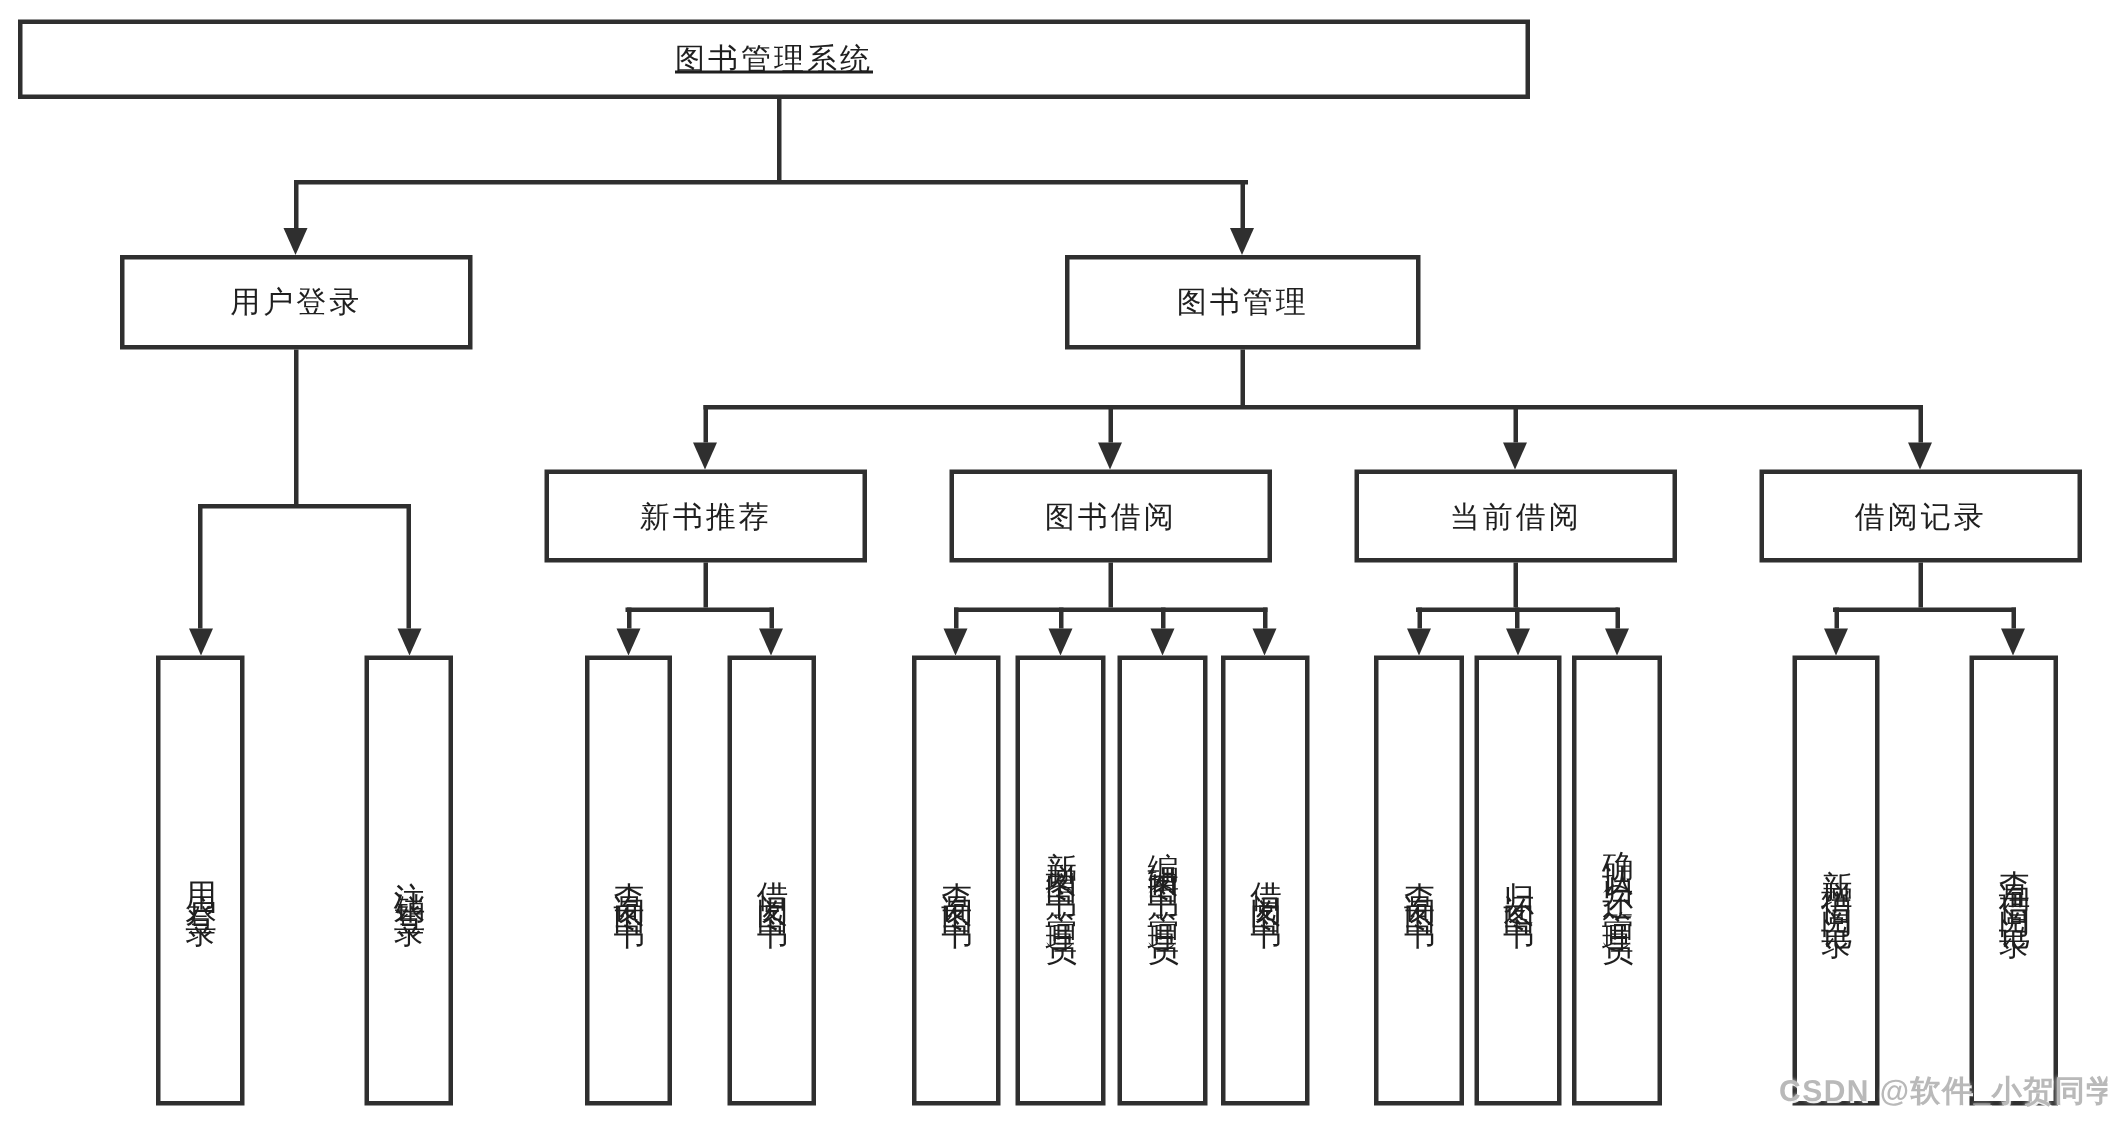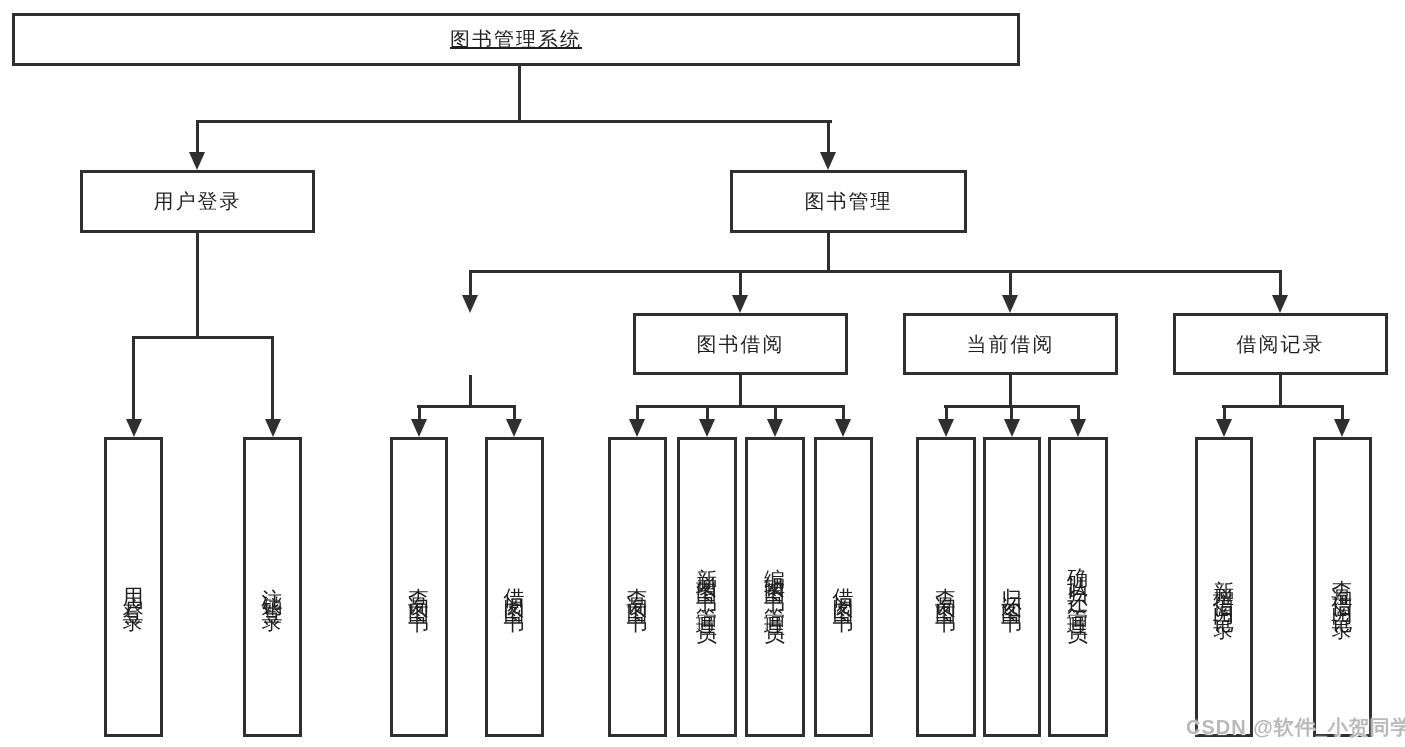--- a/index.html
+++ b/index.html
@@ -87,21 +87,21 @@
   <div class="vline" style="left:518px; top:66px; height:54px;"></div>
   <div class="hline" style="left:196px; top:120px; width:636px;"></div>
   <div class="vline" style="left:196px; top:120px; height:32px;"></div>
   <div class="arrow" style="left:189px; top:152px;"></div>
   <div class="vline" style="left:827px; top:120px; height:32px;"></div>
   <div class="arrow" style="left:820px; top:152px;"></div>
 
   <div class="hbox" style="left:80px; top:170px; width:235px; height:63px;">
     <span>用户登录</span>
   </div>
-  <div class="hbox" style="left:710px; top:170px; width:237px; height:63px;margin-left:20px;">
+  <div class="hbox" style="left:710px; top:170px; width:237px; height:63px;">
     <span>图书管理</span>
   </div>
 
   <div class="vline" style="left:196px; top:233px; height:103px;"></div>
   <div class="hline" style="left:132px; top:336px; width:142px;"></div>
   <div class="vline" style="left:132px; top:336px; height:83px;"></div>
   <div class="arrow" style="left:126px; top:419px;"></div>
   <div class="vline" style="left:271px; top:336px; height:83px;"></div>
   <div class="arrow" style="left:265px; top:419px;"></div>
 
@@ -109,20 +109,23 @@
   <div class="hline" style="left:469px; top:270px; width:813px;"></div>
   <div class="vline" style="left:469px; top:270px; height:25px;"></div>
   <div class="arrow" style="left:462px; top:295px;"></div>
   <div class="vline" style="left:739px; top:270px; height:25px;"></div>
   <div class="arrow" style="left:732px; top:295px;"></div>
   <div class="vline" style="left:1009px; top:270px; height:25px;"></div>
   <div class="arrow" style="left:1002px; top:295px;"></div>
   <div class="vline" style="left:1279px; top:270px; height:25px;"></div>
   <div class="arrow" style="left:1272px; top:295px;"></div>
 
+  <div class="hbox" style="left:363px; top:313px; width:215px; height:62px;">
+    <span>新书推荐</span>
+  </div>
   <div class="hbox" style="left:903px; top:313px; width:215px; height:62px;">
     <span>当前借阅</span>
   </div>
   <div class="hbox" style="left:633px; top:313px; width:215px; height:62px;">
     <span>图书借阅</span>
   </div>
   <div class="hbox" style="left:1173px; top:313px; width:215px; height:62px;">
     <span>借阅记录</span>
   </div>
 

